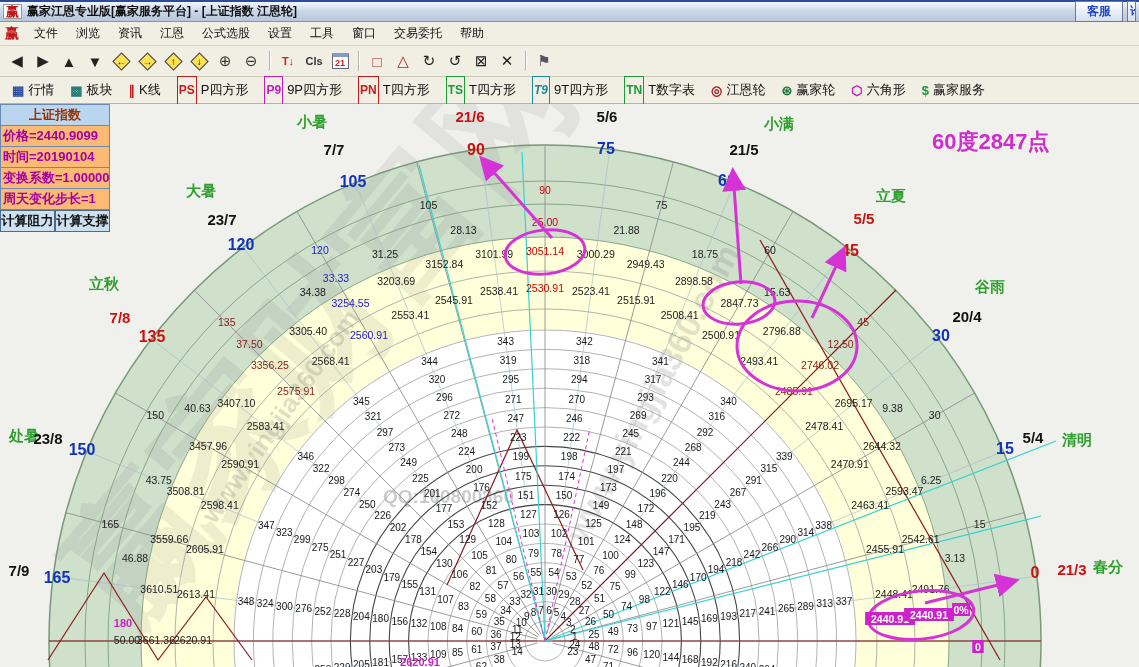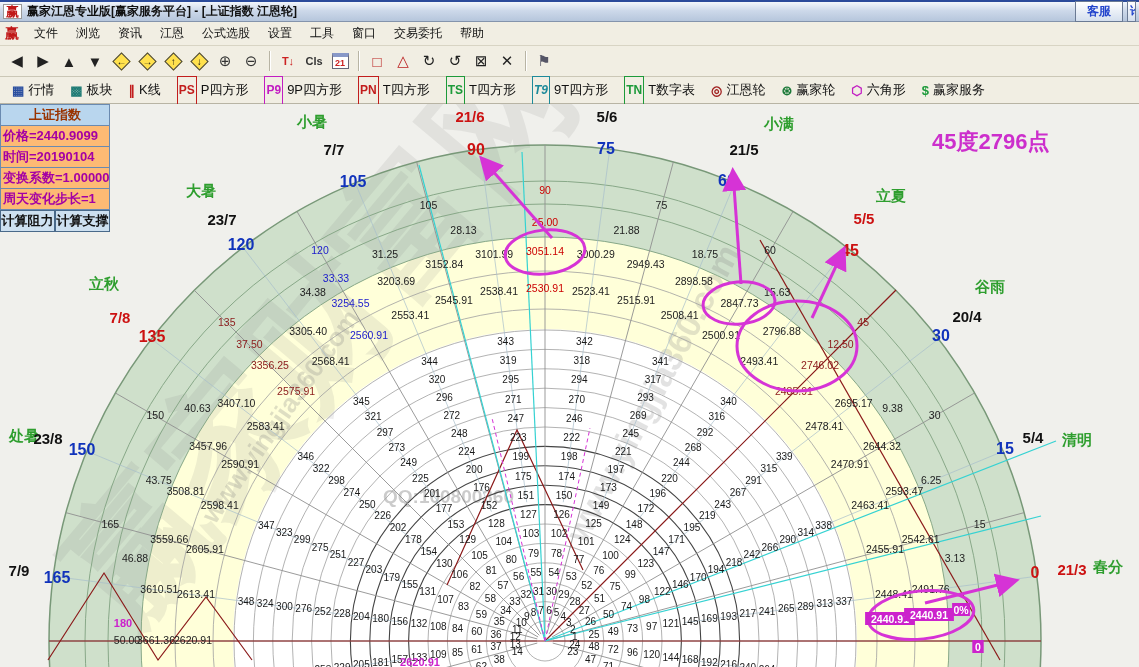--- a/index.html
+++ b/index.html
@@ -649,14 +649,14 @@
     <div class="row">时间=20190104</div>
     <div class="row">变换系数=1.00000</div>
     <div class="row">周天变化步长=1</div>
     <div class="btns">
     <div>计算阻力</div>
     <div>计算支撑</div>
   </div>
 </div>
 
 <div class="note" style="color: rgb(204, 47, 204);">
-    <div>45度2796点</div>
+    <div>60度2847点</div>
   </div>
 
 </body></html>

